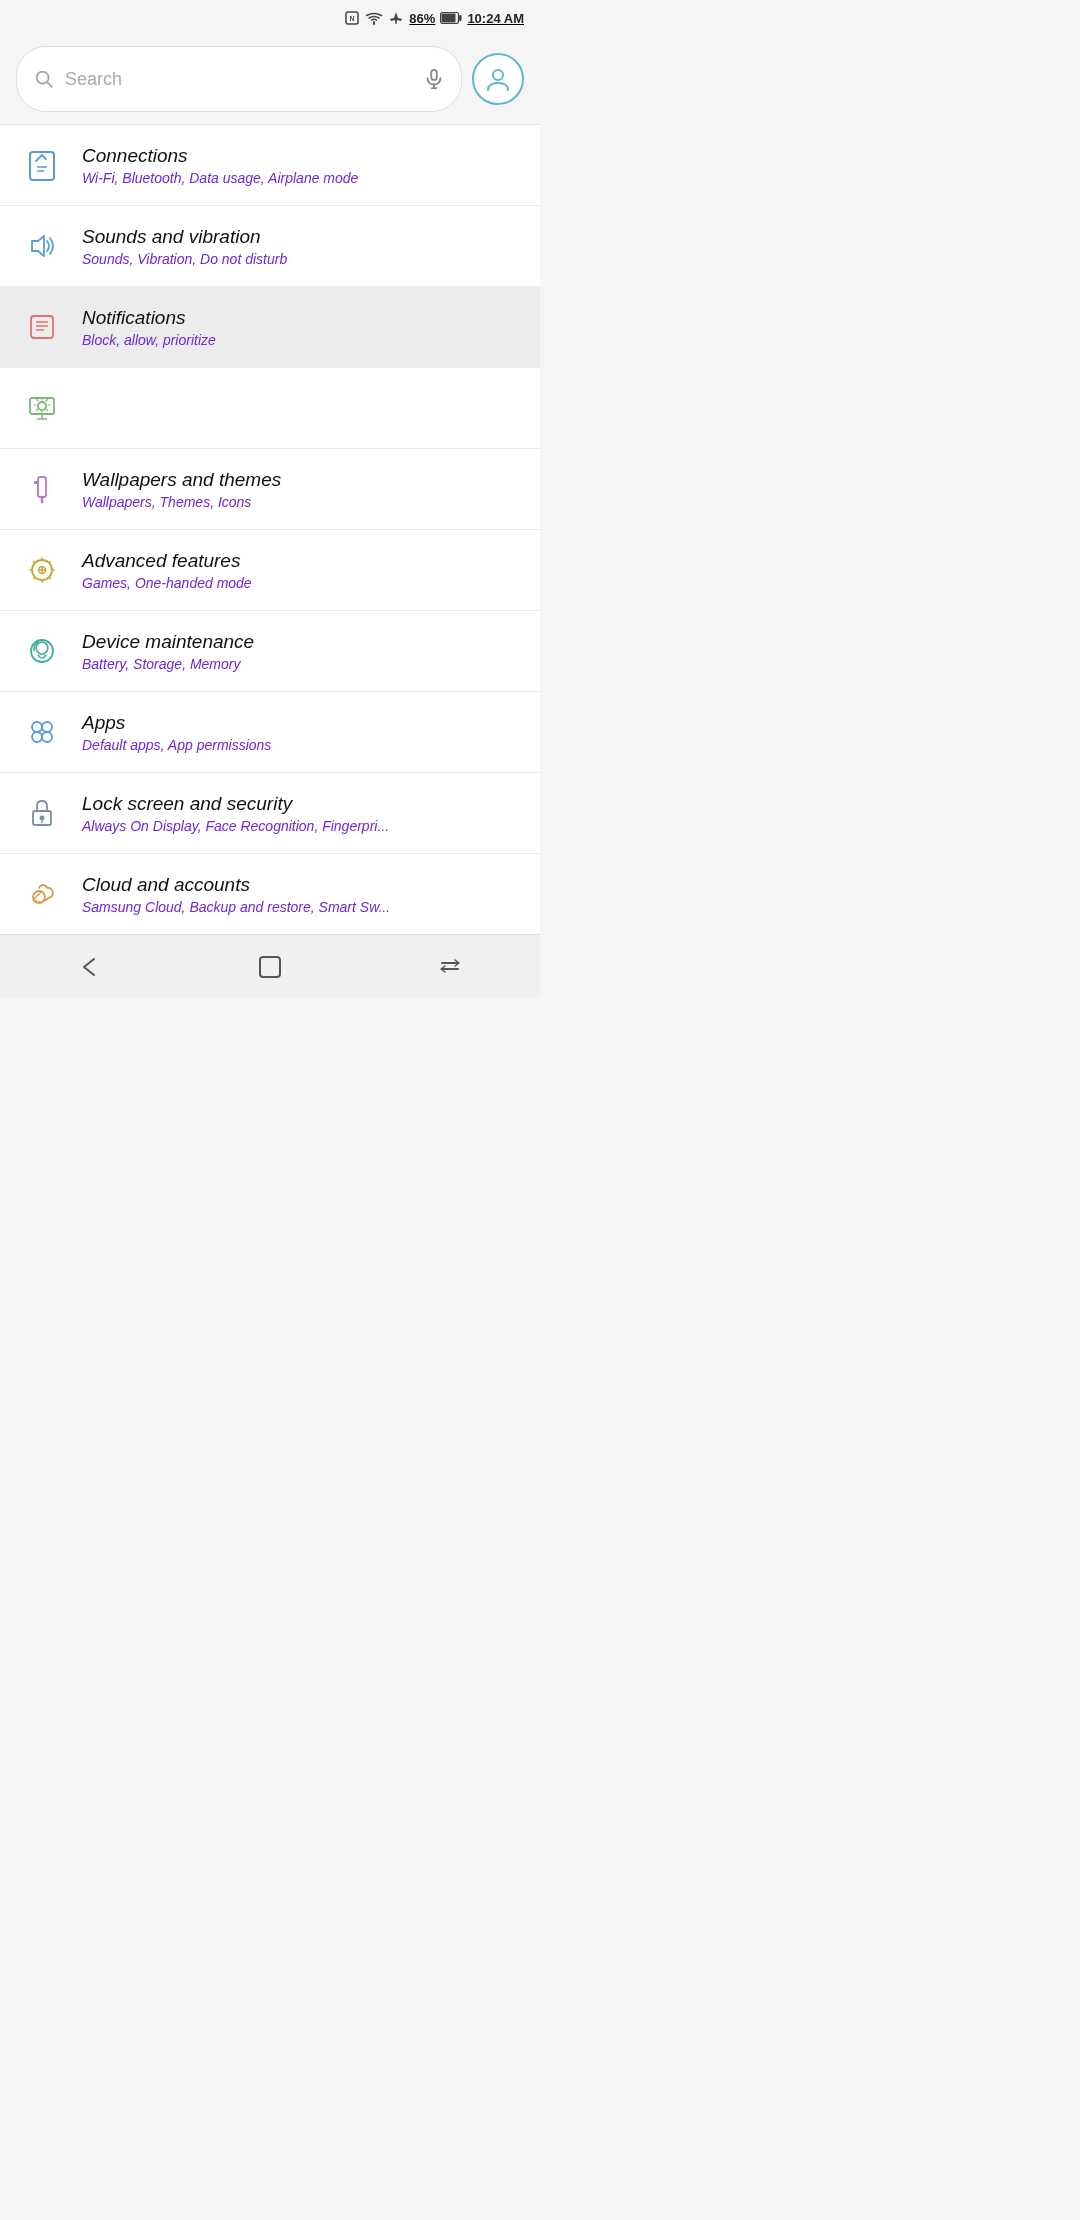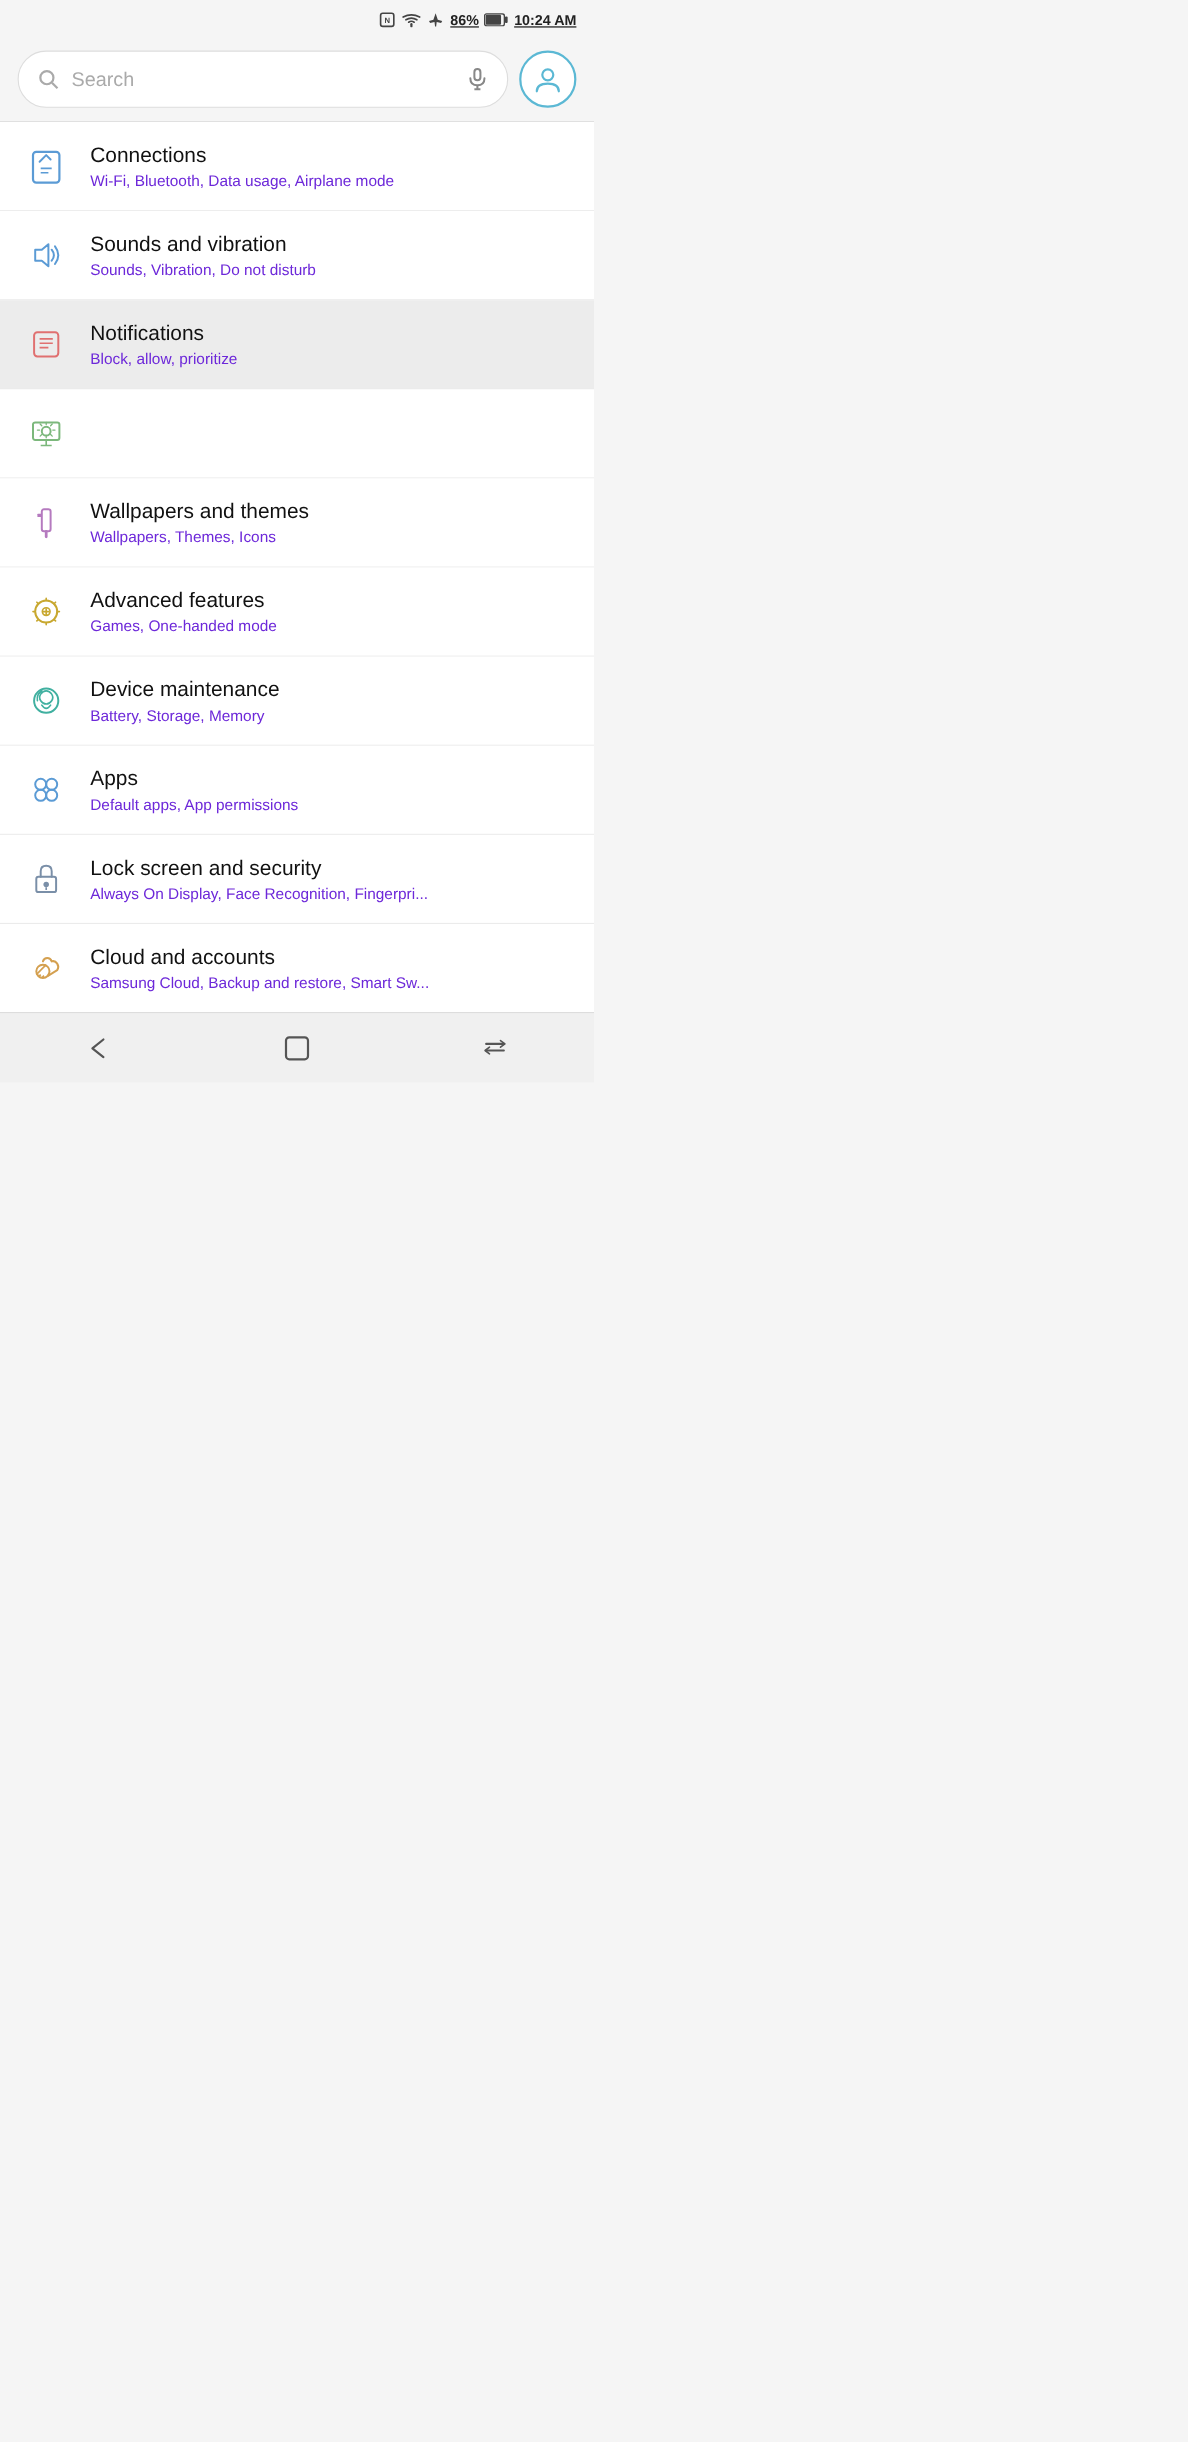--- a/index.html
+++ b/index.html
@@ -39,21 +39,21 @@
     
     .search-bar-container {
       background: #f5f5f5;
       padding: 10px 16px 12px 16px;
       display: flex;
       align-items: center;
       gap: 10px;
     }
     .search-bar {
       flex: 1;
-      height: 52px;
+      height: 66px;
       background: #fff;
       border: 1.5px solid #ddd;
       border-radius: 30px;
       display: flex;
       align-items: center;
       padding: 0 16px;
       gap: 10px;
     }
     .search-icon {
       width: 22px;
@@ -116,20 +116,21 @@
       width: 44px;
       height: 44px;
       display: flex;
       align-items: center;
       justify-content: center;
       flex-shrink: 0;
     }
 
     .item-text {
       flex: 1;
+      font-style: italic;
     }
     .item-title {
       font-size: 19px;
       font-weight: 500;
       color: #111;
       margin-bottom: 3px;
     }
     .item-subtitle {
       font-size: 14px;
       color: #6d28d9;

